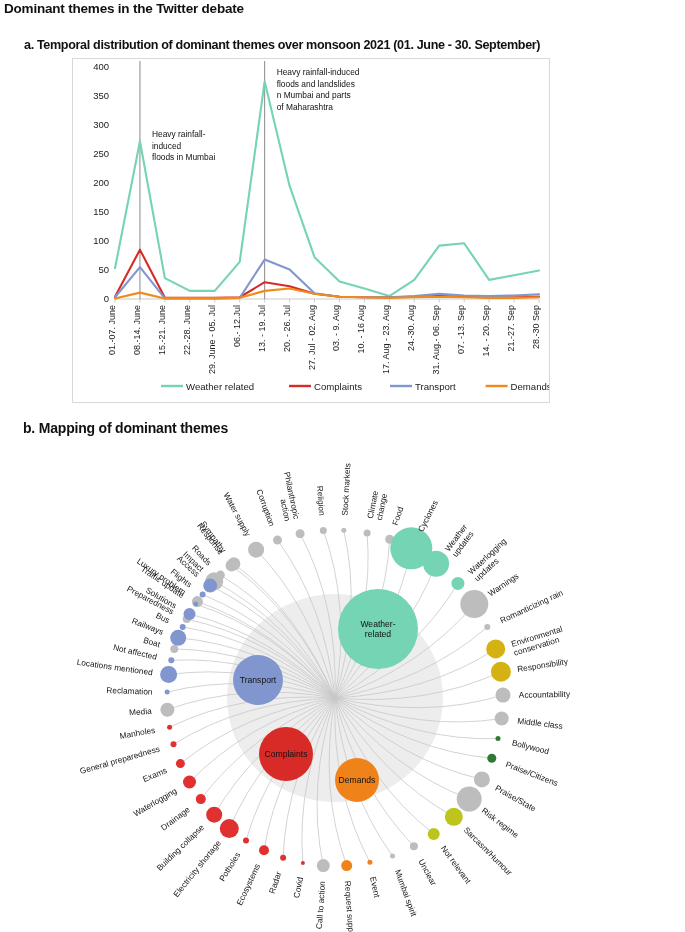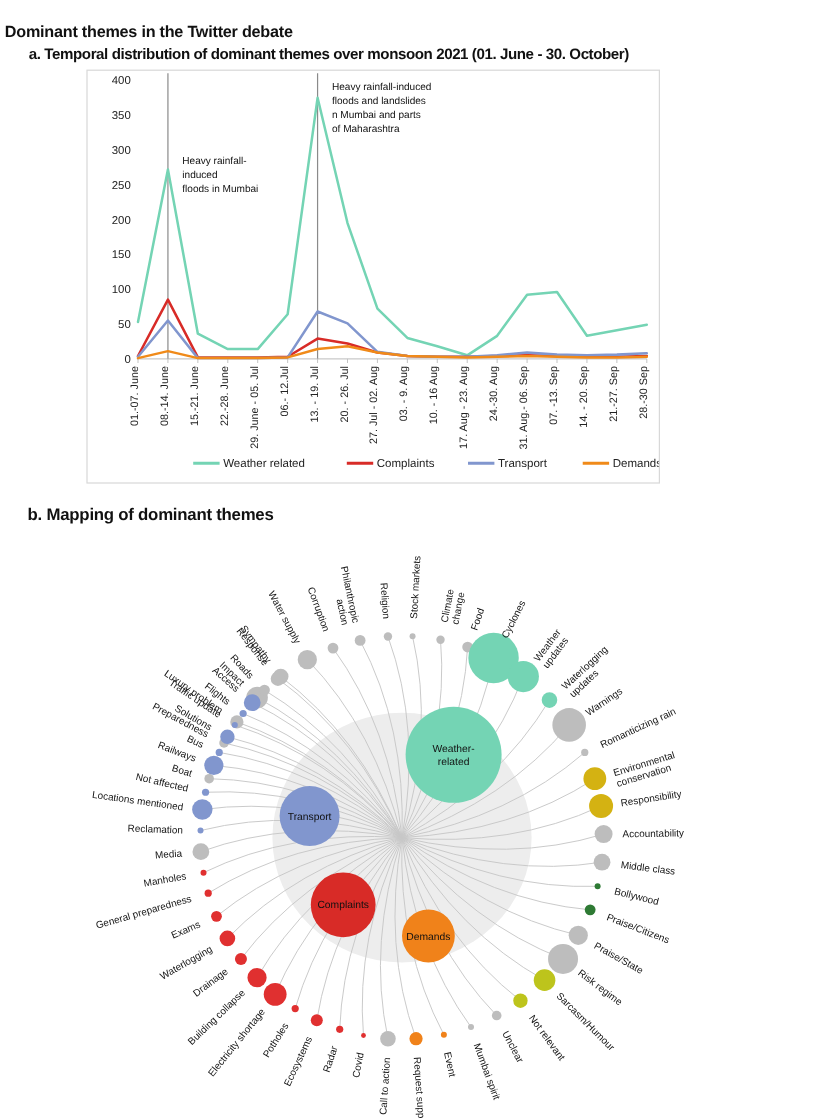--- a/index.html
+++ b/index.html
@@ -8,21 +8,20 @@
     background:#ffffff;
     font-family:"Liberation Sans", sans-serif;
     color:#1a1a1a;
     overflow:hidden;
     position:relative;
   }
   .fig-title{
     position:absolute;left:4px;top:1px;
     font-size:13.5px;font-weight:bold;letter-spacing:-0.2px;
     color:#111;
-    margin-top:18px;
   }
   .panel-a-title{
     position:absolute;left:24px;top:38px;
     font-size:12.6px;font-weight:bold;letter-spacing:-0.35px;
     color:#111;white-space:nowrap;
   }
   .panel-b-title{
     position:absolute;left:23px;top:420px;
     font-size:14px;font-weight:bold;letter-spacing:-0.2px;
     color:#111;
@@ -37,21 +36,21 @@
   .annot{font-size:8.4px;fill:#111;font-family:"Liberation Sans",sans-serif;}
   .legend-txt{font-size:9.6px;fill:#222;font-family:"Liberation Sans",sans-serif;}
   .hub-lbl{font-size:8.6px;fill:#111;font-family:"Liberation Sans",sans-serif;text-anchor:middle;}
   .leaf-lbl{font-size:8.3px;fill:#151515;font-family:"Liberation Sans",sans-serif;}
   .map-wrap{position:absolute;left:0;top:432px;width:685px;height:500px;}
 </style>
 </head>
 <body>
 
 <div class="fig-title">Dominant themes in the Twitter debate</div>
-<div class="panel-a-title">a. Temporal distribution of dominant themes over monsoon 2021 (01. June - 30. October)</div>
+<div class="panel-a-title">a. Temporal distribution of dominant themes over monsoon 2021 (01. June - 30. September)</div>
 
 <div class="chart-box">
   <svg id="chart-svg" width="476" height="343" viewBox="0 0 476 343">
       <text x="36" y="243.4" class="axis-num" text-anchor="end">0</text>
       <text x="36" y="214.4" class="axis-num" text-anchor="end">50</text>
       <text x="36" y="185.4" class="axis-num" text-anchor="end">100</text>
       <text x="36" y="156.4" class="axis-num" text-anchor="end">150</text>
       <text x="36" y="127.4" class="axis-num" text-anchor="end">200</text>
       <text x="36" y="98.4" class="axis-num" text-anchor="end">250</text>
       <text x="36" y="69.4" class="axis-num" text-anchor="end">300</text>

